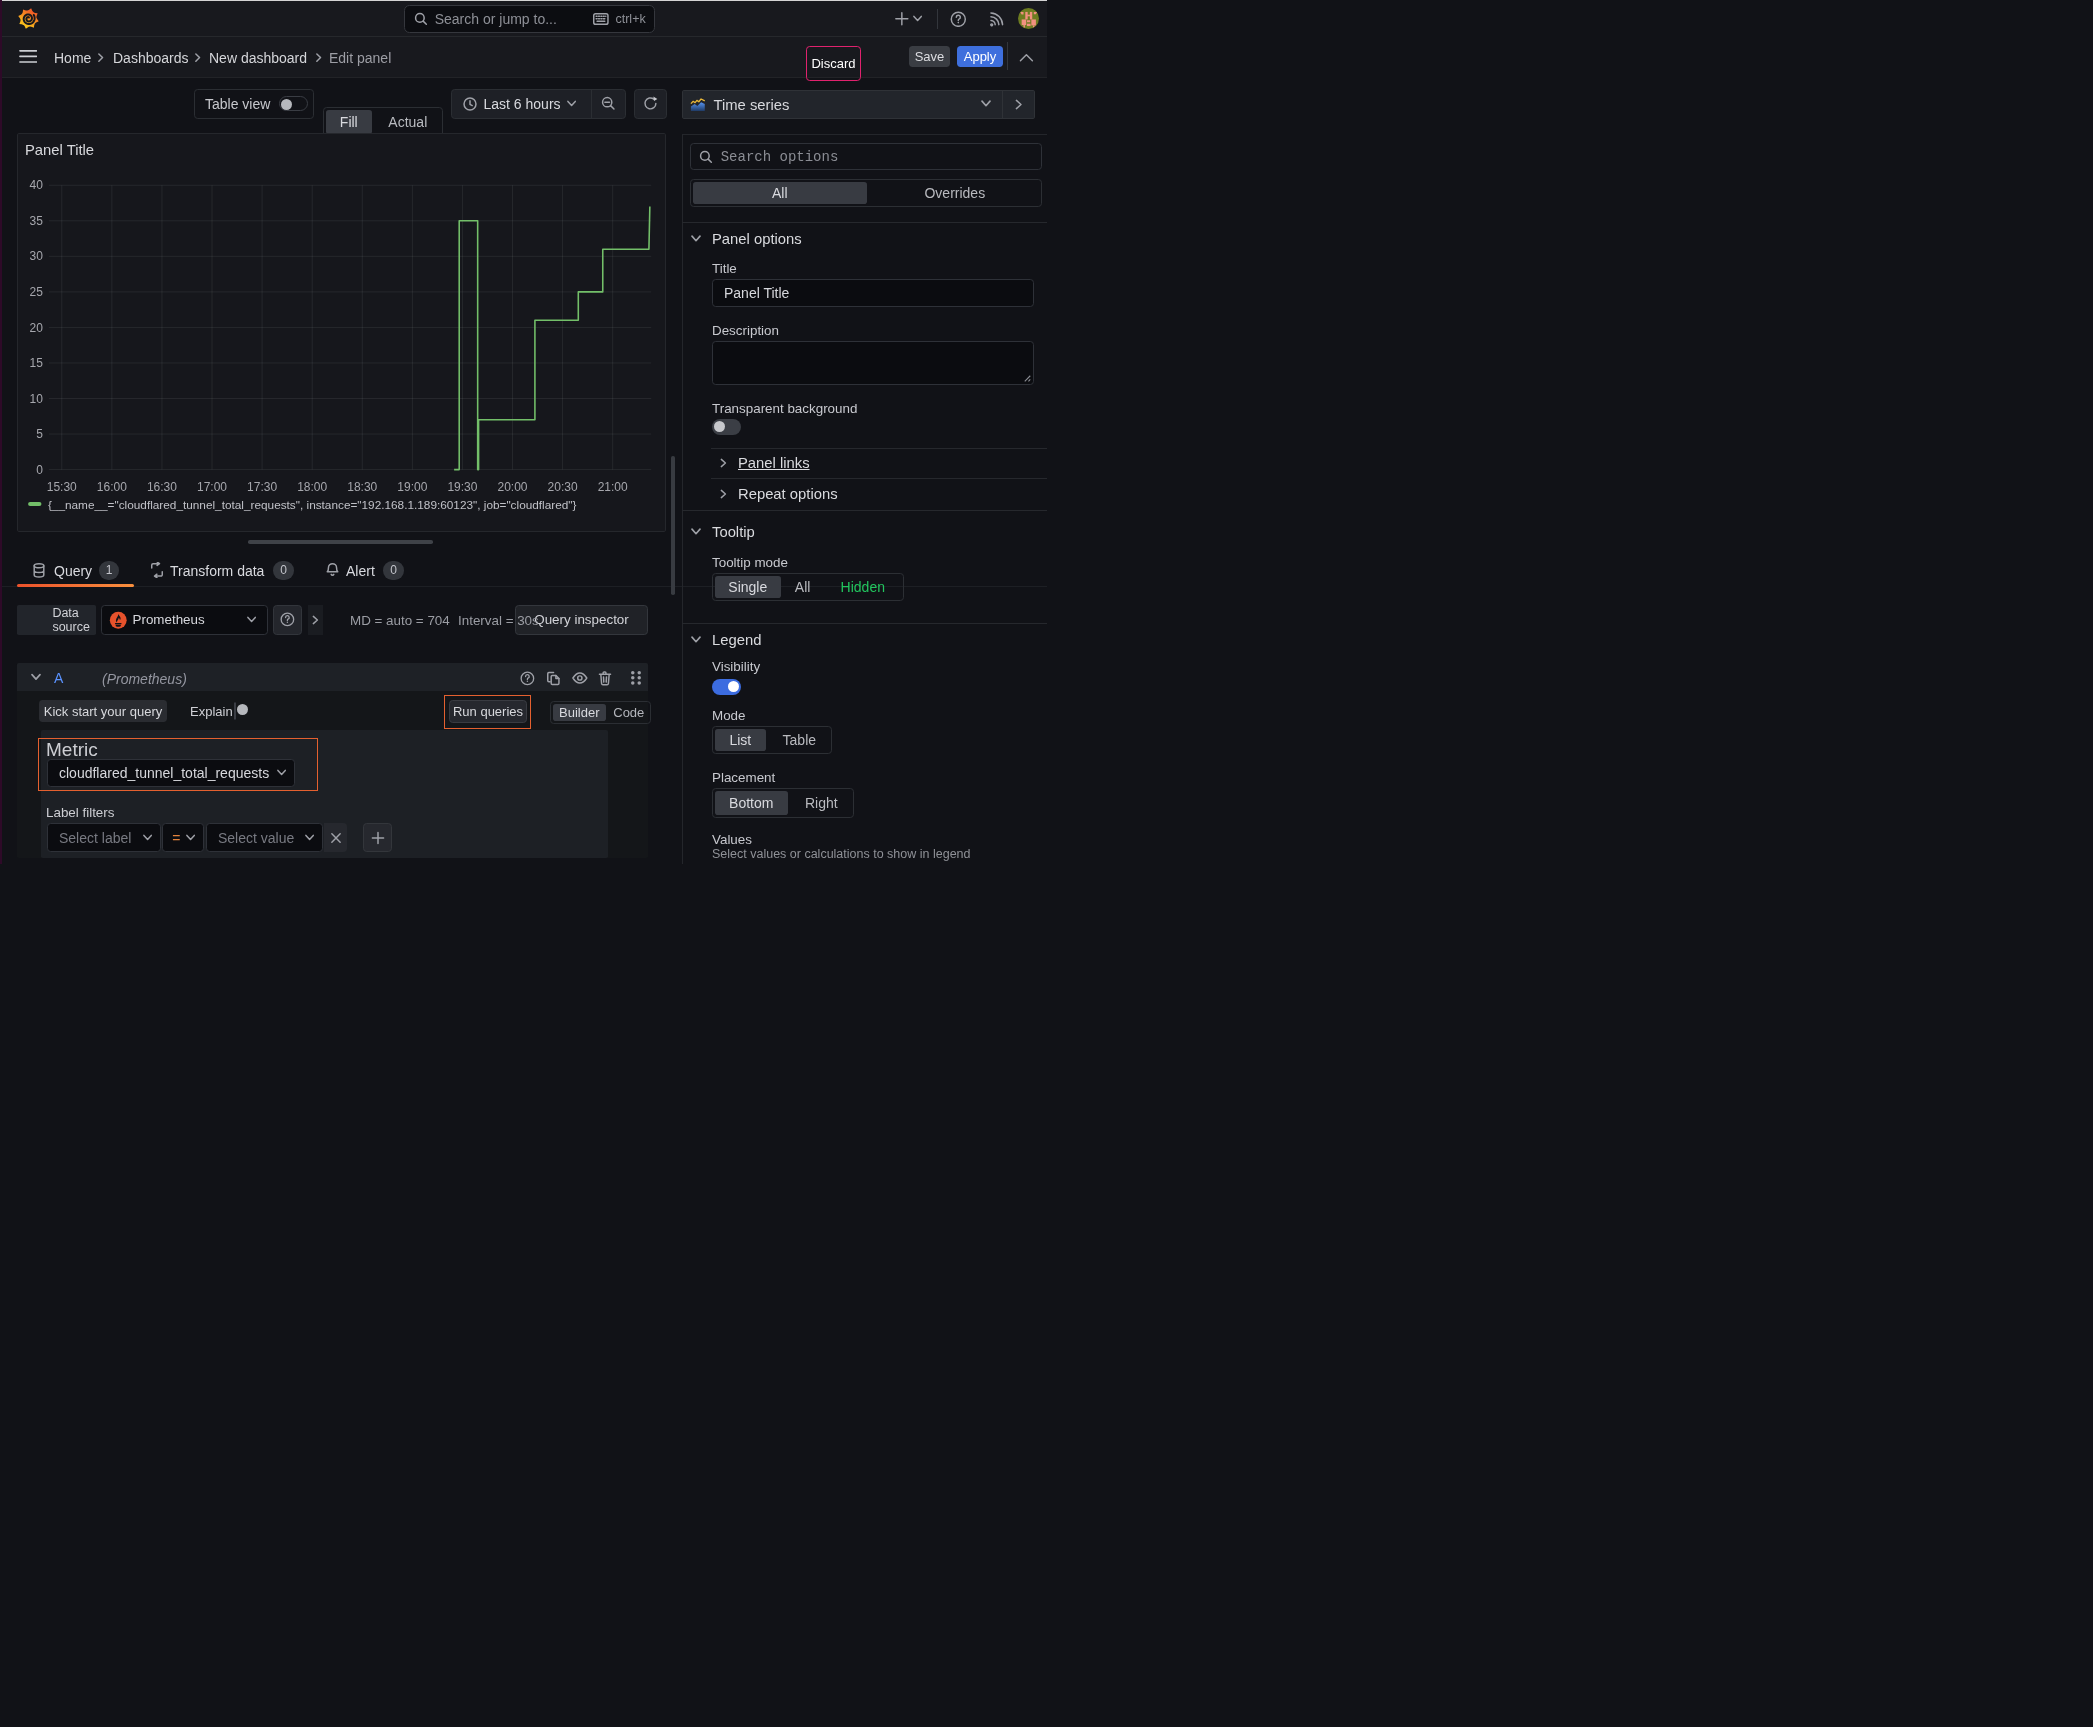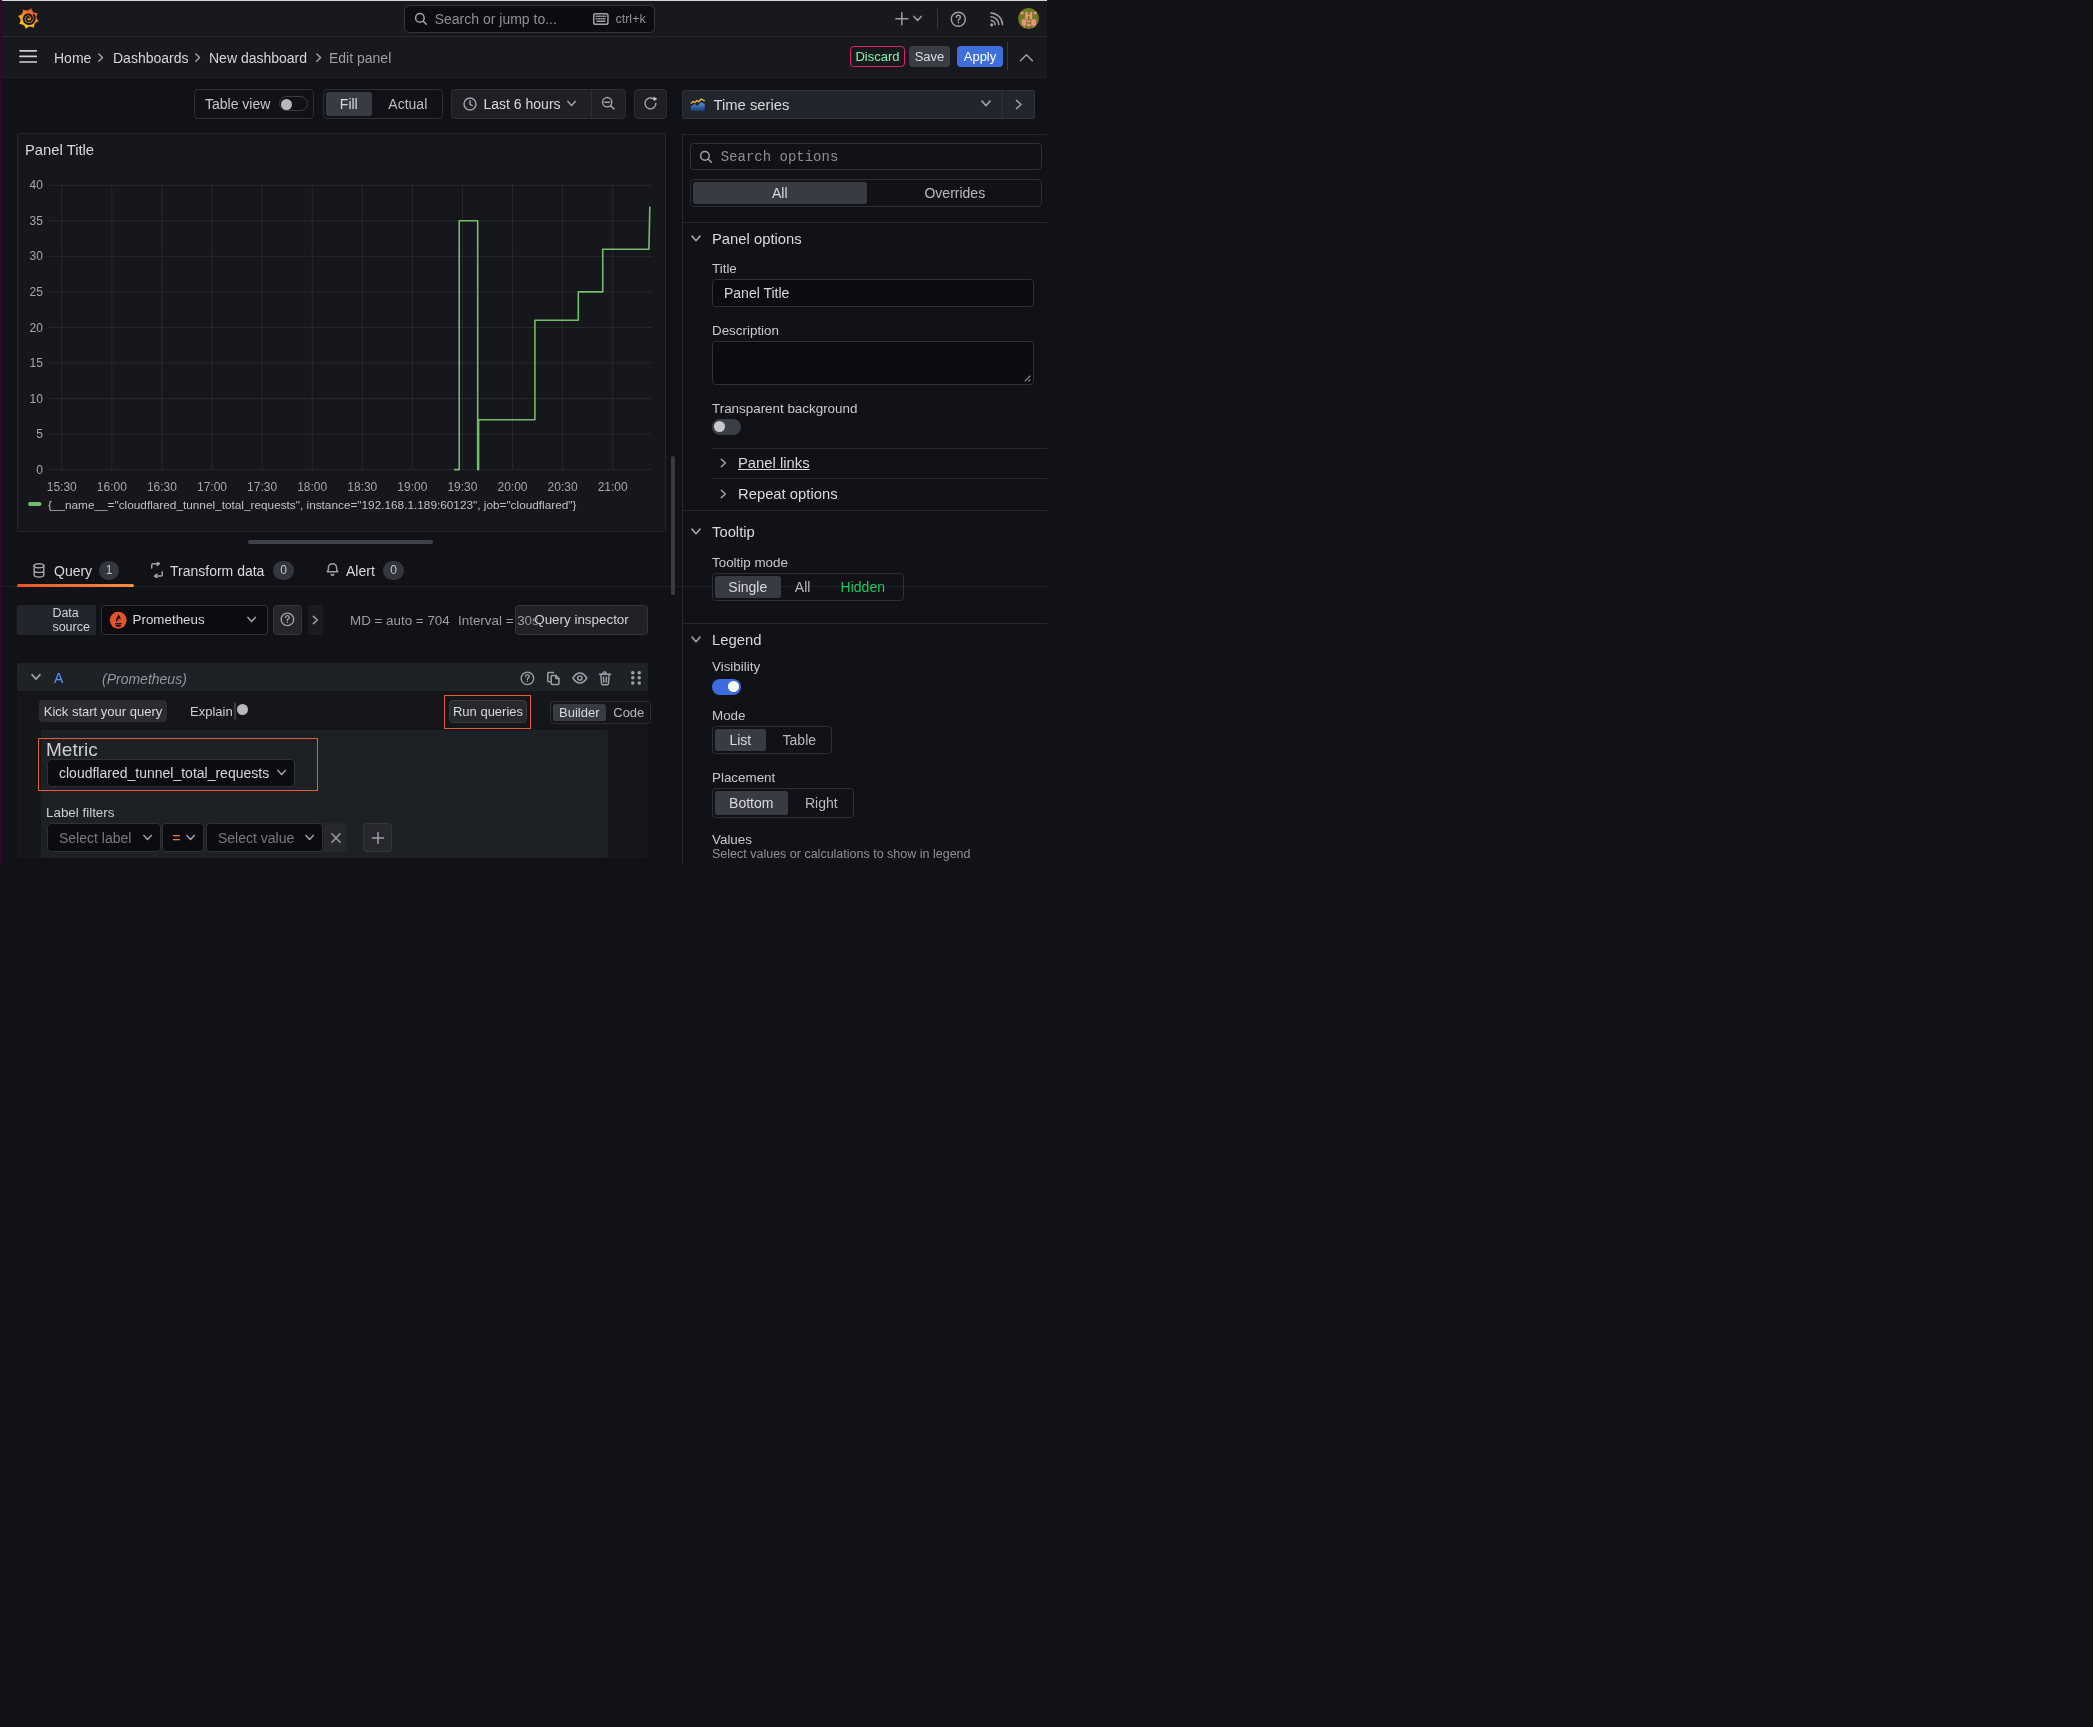--- a/index.html
+++ b/index.html
@@ -115,36 +115,36 @@
 <div class="abs" style="left:113px; top:50px; font-size:14px; color:#d5d6da;">Dashboards</div>
 <svg class="abs" style="left:194px; top:53px;" width="7.4" height="9.2" viewBox="0 0 8 10">
     <path class="ic" stroke="#52555c" d="M2 1 L6 5 L2 9"></path>
   </svg>
 <div class="abs" style="left:209px; top:50px; font-size:14px; color:#d5d6da;">New dashboard</div>
 <svg class="abs" style="left:315px; top:53px;" width="7.4" height="9.2" viewBox="0 0 8 10">
     <path class="ic" stroke="#52555c" d="M2 1 L6 5 L2 9"></path>
   </svg>
 <div class="abs" style="left:329px; top:50px; font-size:14px; color:#9d9ea5;">Edit panel</div>
 
-<div class="abs btn" style="left:850px; top:46px; width:55px; height:21px; border:0.9px solid #e0226e; color:#86efac; background:transparent;">Discard</div>
+<div class="abs btn" style="left:806px; top:46px; width:55px; height:35px; border:0.9px solid #e0226e; color:#ffffff; background:transparent;">Discard</div>
 <div class="abs btn" style="left:909px; top:46px; width:41px; height:21px; background:#3a3d43; color:#dcdde1;">Save</div>
 <div class="abs btn" style="left:957px; top:46px; width:46px; height:21px; background:#3e6fdd; color:#ffffff;">Apply</div>
 <div class="abs" style="left:1007px; top:42px; width:0.9px; height:28px; background:#33363c;"></div>
 <svg class="abs" style="left:1019px; top:53px;" width="14.8" height="9.2" viewBox="0 0 16 10">
     <path class="ic" stroke="#9ea0a6" stroke-width="2" d="M1.5 8.5 L8 2 L14.5 8.5"></path>
   </svg>
 
 
 <div class="abs olbox" style="left:194px; top:89px; width:120px; height:29.5px; display:flex; align-items:center;">
   <span style="margin-left:10px; font-size:14px; color:#c7c8cd;">Table view</span>
   <span class="toggle-off" style="margin-left:8.3px; width:29px; height:14.8px;">
       <span class="knob"></span>
     </span>
 </div>
-<div class="abs olbox" style="left:323px; top:89px; width:120px; height:29.5px; display:flex; align-items:center; font-size:14px;">
+<div class="abs olbox" style="left:323px; top:107px; width:120px; height:29.5px; display:flex; align-items:center; font-size:14px;">
   <span class="seg-on" style="margin:1.8px; width:46px; height:24px; display:flex; align-items:center; justify-content:center; font-weight:500;">Fill</span>
   <span style="flex:1; text-align:center; color:#b9bbc0;">Actual</span>
 </div>
 <div class="abs olbox" style="left:451px; top:89px; width:175px; height:29.5px; background:#1e2026; display:flex; align-items:center;">
   <svg style="margin-left:11px" width="14" height="14" viewBox="0 0 15 15">
       <circle class="ic" stroke="#c7c8cd" cx="7.5" cy="7.5" r="6.4"></circle>
       <path class="ic" stroke="#c7c8cd" d="M7.5 4v3.8l2.4 1.4"></path>
     </svg>
   <span style="margin-left:6.5px; font-size:14px; color:#d9dadf;">Last 6 hours</span>
   <svg style="margin-left:6.5px" width="9.2" height="7.4" viewBox="0 0 10 8">

